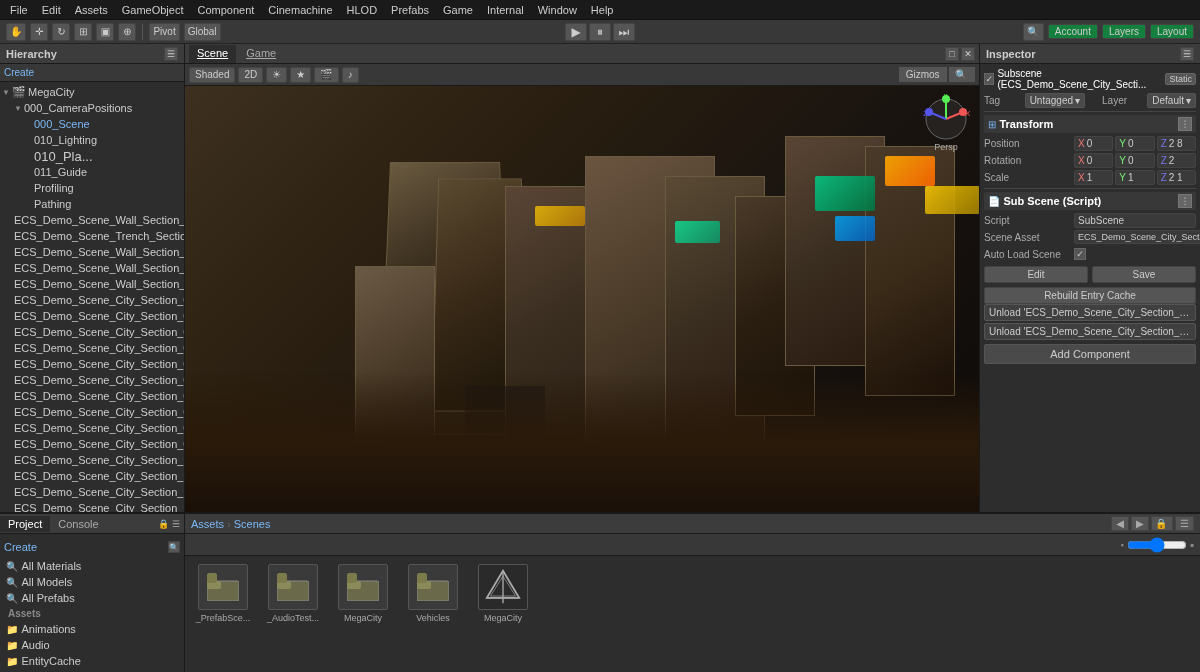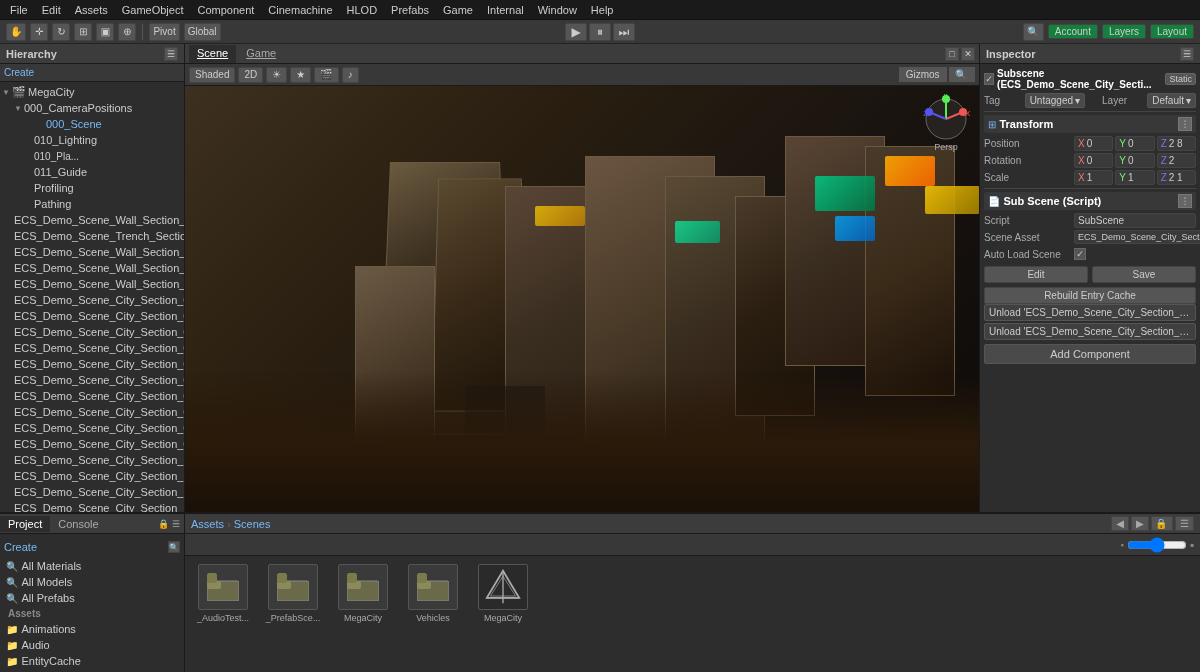--- a/index.html
+++ b/index.html
@@ -552,21 +552,21 @@
 
     .insp-obj-header {
       display: flex;
       align-items: center;
       gap: 3px;
       margin-bottom: 3px;
     }
     .obj-name-text {
       font-size: 11px;
       color: #fff;
-      font-weight: bold;
+      font-weight: normal;
     }
     .static-badge {
       background: #555;
       border: 1px solid #666;
       padding: 0 3px;
       font-size: 9px;
       border-radius: 2px;
       margin-left: auto;
     }
   </style>
@@ -630,31 +630,31 @@
         <span class="hier-arrow">▼</span>
         <span class="hier-icon">🎬</span>
         <span>MegaCity</span>
       </div>
 
       <div id="hier-items-container">
           <div class="hier-item" style="padding-left: 14px;">
             <span class="hier-arrow">▼</span>
             <span style="font-size: 11px;">000_CameraPositions</span>
           </div>
-          <div class="hier-item highlighted" style="padding-left: 36px;">
+          <div class="hier-item highlighted" style="padding-left: 24px;">
             <span class="hier-arrow"></span>
             <span style="font-size: 11px;">000_Scene</span>
           </div>
           <div class="hier-item" style="padding-left: 24px;">
             <span class="hier-arrow"></span>
             <span style="font-size: 11px;">010_Lighting</span>
           </div>
           <div class="hier-item" style="padding-left: 24px;">
             <span class="hier-arrow"></span>
-            <span style="font-size: 10px;">010_Pla...</span>
+            <span style="font-size: 13px;">010_Pla...</span>
           </div>
           <div class="hier-item" style="padding-left: 24px;">
             <span class="hier-arrow"></span>
             <span style="font-size: 11px;">011_Guide</span>
           </div>
           <div class="hier-item" style="padding-left: 24px;">
             <span class="hier-arrow"></span>
             <span style="font-size: 11px;">Profiling</span>
           </div>
           <div class="hier-item" style="padding-left: 24px;">
@@ -1031,31 +1031,31 @@
 
       <div id="asset-items-container" style="display:flex;gap:10px;align-items:flex-start;">
           <div class="asset-item">
             <div class="asset-thumb">
               <svg width="32" height="28" viewBox="0 0 32 28">
       <rect x="0" y="8" width="32" height="20" rx="2" fill="#6a6a4a" stroke="#888" stroke-width="1"></rect>
       <rect x="0" y="8" width="14" height="8" rx="2" fill="#8a8a5a"></rect>
       <rect x="0" y="0" width="10" height="10" rx="2" fill="#7a7a4a"></rect>
     </svg>
             </div>
-            <div class="asset-label">_AudioTest...</div>
+            <div class="asset-label">_PrefabSce...</div>
           </div>
           <div class="asset-item">
             <div class="asset-thumb">
               <svg width="32" height="28" viewBox="0 0 32 28">
       <rect x="0" y="8" width="32" height="20" rx="2" fill="#6a6a4a" stroke="#888" stroke-width="1"></rect>
       <rect x="0" y="8" width="14" height="8" rx="2" fill="#8a8a5a"></rect>
       <rect x="0" y="0" width="10" height="10" rx="2" fill="#7a7a4a"></rect>
     </svg>
             </div>
-            <div class="asset-label">_PrefabSce...</div>
+            <div class="asset-label">_AudioTest...</div>
           </div>
           <div class="asset-item">
             <div class="asset-thumb">
               <svg width="32" height="28" viewBox="0 0 32 28">
       <rect x="0" y="8" width="32" height="20" rx="2" fill="#6a6a4a" stroke="#888" stroke-width="1"></rect>
       <rect x="0" y="8" width="14" height="8" rx="2" fill="#8a8a5a"></rect>
       <rect x="0" y="0" width="10" height="10" rx="2" fill="#7a7a4a"></rect>
     </svg>
             </div>
             <div class="asset-label">MegaCity</div>

